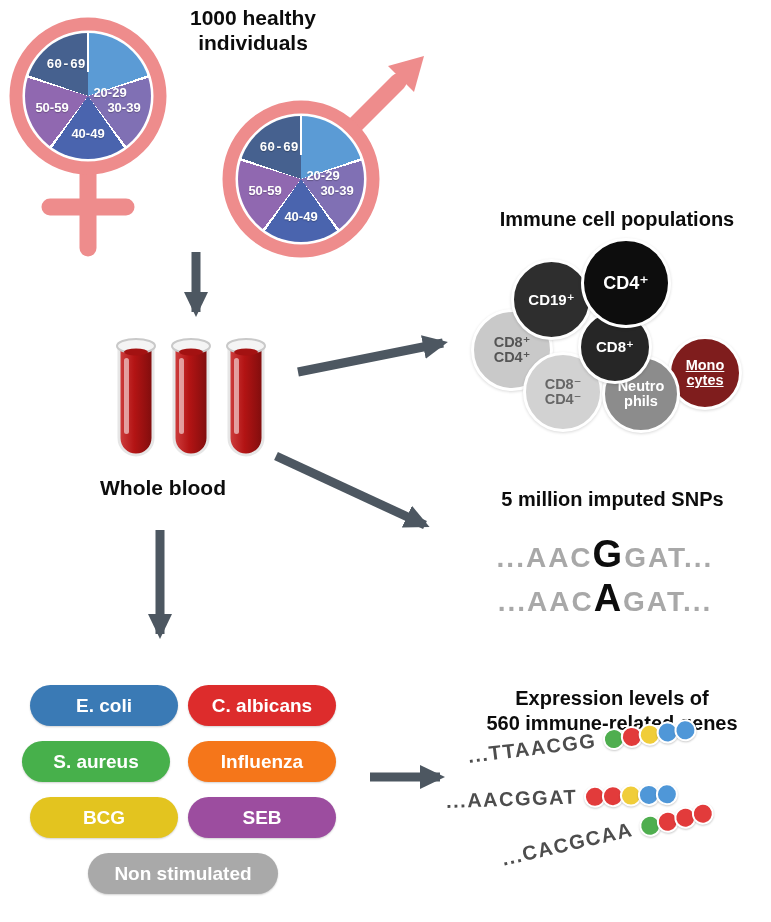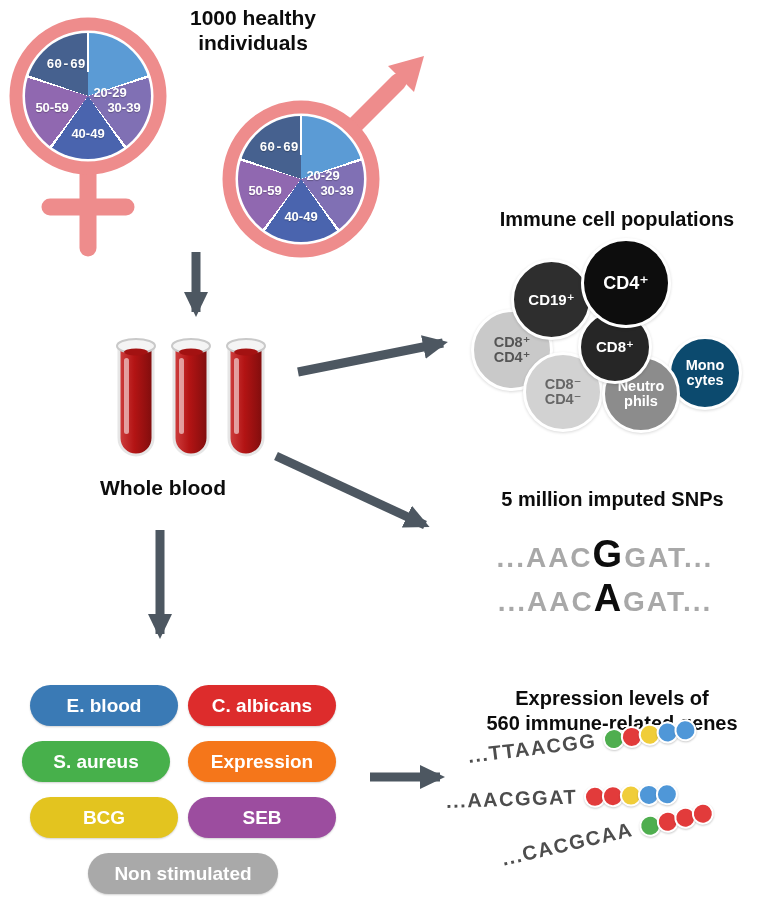--- a/index.html
+++ b/index.html
@@ -155,21 +155,21 @@
   </div>
 
   <div class="abs h-title" style="left:63px;top:476px;width:200px;">Whole blood</div>
 
   <div class="abs h-section" style="left:462px;top:207px;width:310px;">Immune cell populations</div>
 
   <div class="cell c-cd8p4p" style="background: rgb(201, 201, 201); color: rgb(85, 85, 85);">
     <span>CD8⁺</span>
     <span>CD4⁺</span>
   </div>
-  <div class="cell c-mono" style="background: #0c4a6e; color: rgb(255, 255, 255);">
+  <div class="cell c-mono" style="background: #7f1d1d; color: rgb(255, 255, 255); text-decoration: underline;">
     <span>Mono</span>
     <span>cytes</span>
   </div>
   <div class="cell c-cd8m4m" style="background: rgb(210, 210, 210); color: rgb(102, 102, 102);">
     <span>CD8⁻</span>
     <span>CD4⁻</span>
   </div>
   <div class="cell c-cd19" style="background: rgb(46, 46, 46); color: rgb(255, 255, 255);">
     <span>CD19⁺</span>
   </div>
@@ -185,24 +185,24 @@
   </div>
 
   <div class="abs h-section" style="left:455px;top:487px;width:315px;">5 million imputed SNPs</div>
   <div class="seq-line" style="left:440px;top:533px;">
     <span class="seq-side">...AAC</span><span class="seq-var">G</span><span class="seq-side">GAT...</span>
   </div>
   <div class="seq-line" style="left:440px;top:577px;">
     <span class="seq-side">...AAC</span><span class="seq-var">A</span><span class="seq-side">GAT...</span>
   </div>
 
-  <div class="pill p0" style="background: rgb(58, 122, 181);">E. blood</div>
+  <div class="pill p0" style="background: rgb(58, 122, 181);">E. coli</div>
   <div class="pill p1" style="background: rgb(221, 44, 44);">C. albicans</div>
   <div class="pill p2" style="background: rgb(71, 176, 75);">S. aureus</div>
-  <div class="pill p3" style="background: rgb(245, 118, 26);">Expression</div>
+  <div class="pill p3" style="background: rgb(245, 118, 26);">Influenza</div>
   <div class="pill p4" style="background: rgb(227, 196, 31);">BCG</div>
   <div class="pill p5" style="background: rgb(156, 77, 159);">SEB</div>
   <div class="pill p6" style="background: rgb(169, 169, 169);">Non stimulated</div>
 
   <div class="abs h-section" style="left:452px;top:686px;width:320px;">
     <div>Expression levels of</div>
     <div>560 immune-related genes</div>
   </div>
 
   <div class="expr-row r1">

